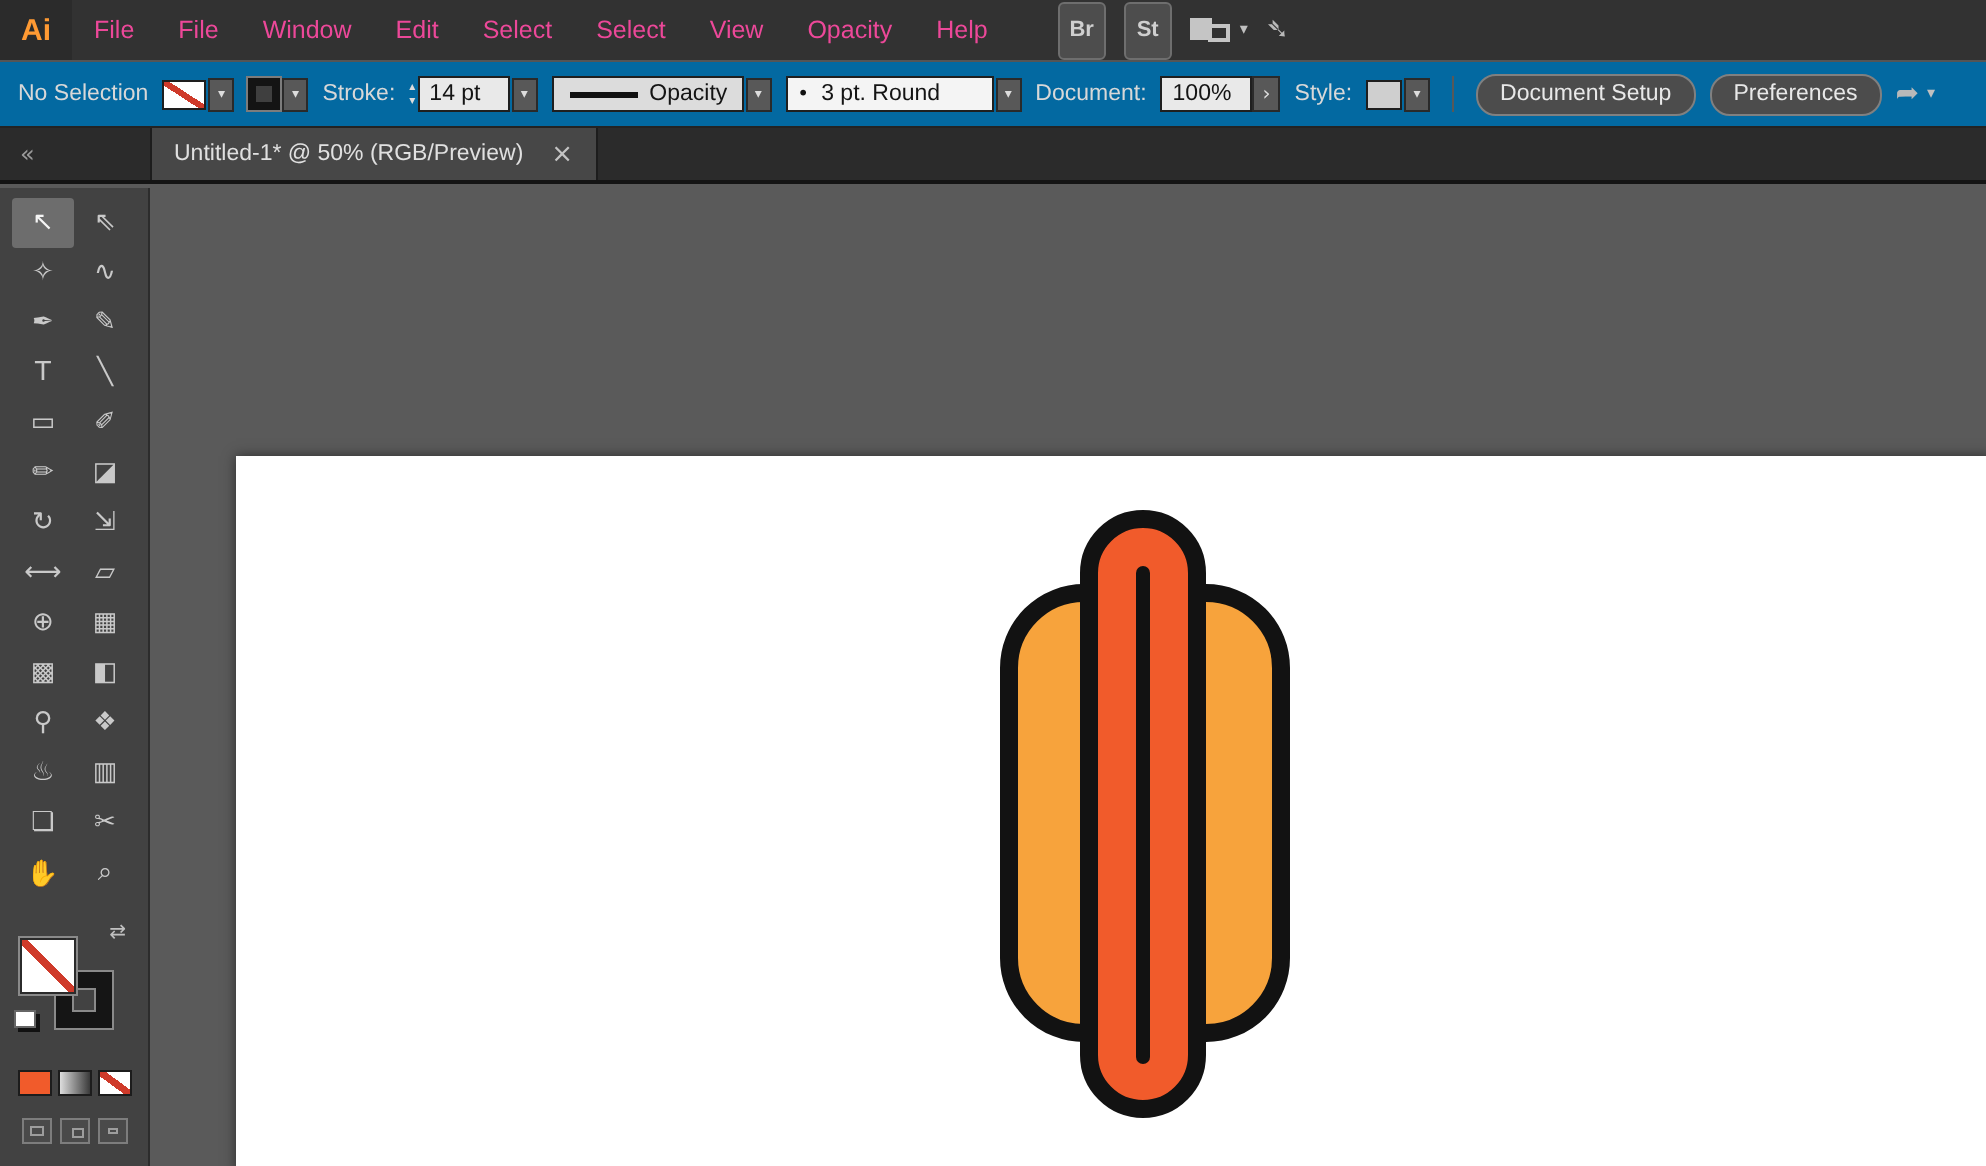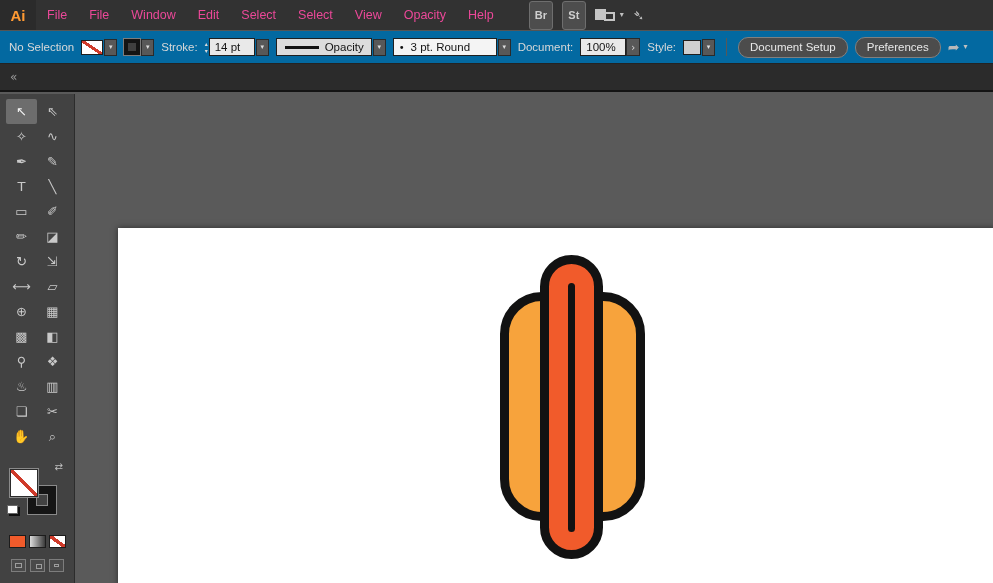--- a/index.html
+++ b/index.html
@@ -181,20 +181,24 @@
   <span class="btn">Preferences</span>
 
   <span class="cb-right">
     <span class="mb-icon glyph">➦</span>
     <span class="chev glyph">▾</span>
   </span>
 </div>
 
 <div class="tabstrip">
   <div class="collapse glyph">«</div>
+  <div class="tab">
+    <span>Untitled-1* @ 50% (RGB/Preview)</span>
+    <span class="close glyph">×</span>
+  </div>
 </div>
 
 <div class="toolbar">
   <div class="tools">
     <div class="tool selected">
         <span class="glyph">↖</span>
       </div>
     <div class="tool">
         <span class="glyph">⇖</span>
       </div>

